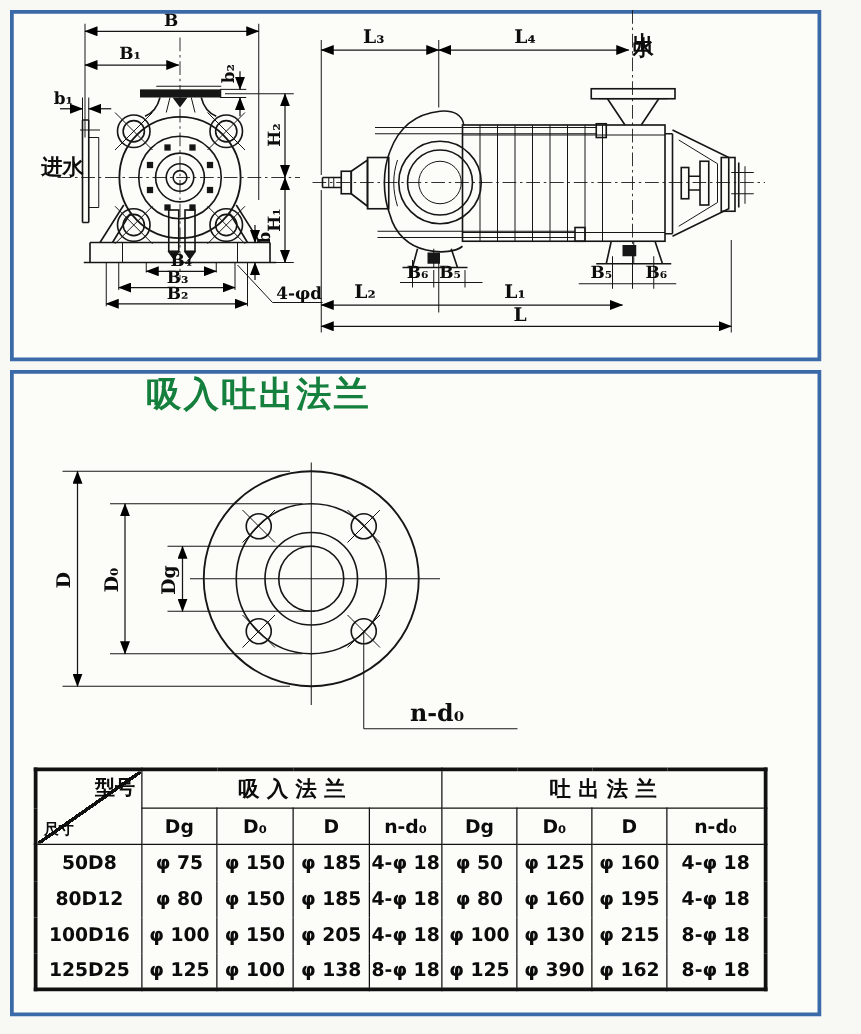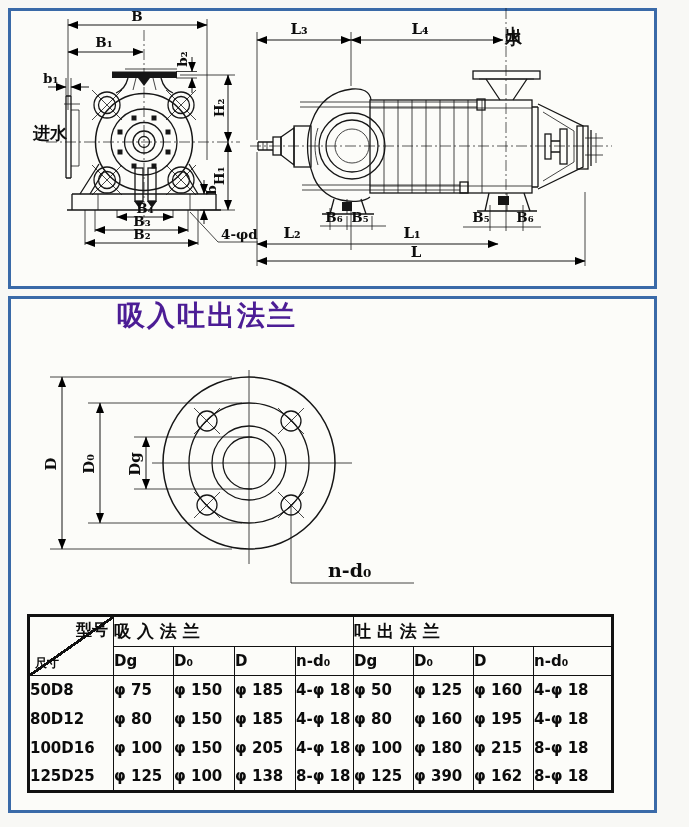--- a/index.html
+++ b/index.html
@@ -3,42 +3,42 @@
 <meta charset="utf-8">
 <style>
   html,body{margin:0;padding:0;}
   body{background:#eef0ee;}
   .page{position:relative;width:689px;height:827px;background:#f8f8f5;overflow:hidden;
         font-family:"DejaVu Sans","Liberation Sans",sans-serif;}
   .panel{position:absolute;box-sizing:border-box;border:3px solid #3a6aa8;background:#fcfcf9;}
   .panel-top{left:8px;top:8px;width:649px;height:281px;}
   .panel-bottom{left:8px;top:296px;width:649px;height:517px;}
   .flange-title{position:absolute;left:117px;top:297px;font-size:28px;font-weight:800;
-        letter-spacing:2px;color:#4c1d95;white-space:nowrap;}
+        letter-spacing:2px;color:#15803d;white-space:nowrap;}
   svg.overlay{position:absolute;left:0;top:0;width:689px;height:827px;pointer-events:none;}
   
   .ln{fill:none;stroke:#161616;stroke-width:1.3;}
   .lt{fill:none;stroke:#161616;stroke-width:0.8;}
   .cl{fill:none;stroke:#161616;stroke-width:0.7;stroke-dasharray:11 3 2 3;}
   .dim{fill:none;stroke:#161616;stroke-width:1;marker-start:url(#ah);marker-end:url(#ah);}
   .dime{fill:none;stroke:#161616;stroke-width:1;marker-end:url(#ah);}
   .fl{fill:#161616;stroke:none;}
   text.dl{font-family:"DejaVu Serif","DejaVu Sans",serif;font-size:13.5px;font-weight:700;
           fill:#0d0d0d;text-anchor:middle;}
   text.big{font-size:15px;}
   text.nd0{font-size:19px;}
   text.as{text-anchor:start;}
   text.cjk{font-family:"DejaVu Sans",sans-serif;font-size:17px;font-weight:700;fill:#0d0d0d;}
   .vtx{writing-mode:vertical-rl;letter-spacing:3px;}
   
   table.spec{position:absolute;left:27px;top:614px;width:584px;border-collapse:collapse;
         border:3px solid #111;table-layout:fixed;background:#fcfcf9;
         font-family:"DejaVu Sans","Liberation Sans",sans-serif;color:#0c0c0c;}
   table.spec td{border-left:1.7px solid #111;border-right:1.7px solid #111;border-top:none;
-        border-bottom:none;text-align:left;vertical-align:middle;font-weight:700;
+        border-bottom:none;text-align:center;vertical-align:middle;font-weight:700;
         font-size:15px;padding:0;overflow:hidden;}
   tr.gh{height:31px;}  tr.gh td{border-bottom:1.7px solid #111;font-size:17px;}
   tr.sh{height:29px;}  tr.sh td{border-bottom:1.7px solid #111;font-size:15px;}
   tr.dr{height:29px;}
   td.corner{position:relative;}
   .corner-diag{position:absolute;inset:0;
         background:linear-gradient(to bottom right,transparent 48.6%,#111 48.6%,#111 51.6%,transparent 51.6%);}
   .corner-top{position:absolute;right:5px;top:3px;font-size:16px;}
   .corner-bottom{position:absolute;left:5px;bottom:3px;font-size:12px;}
 </style>
@@ -318,21 +318,21 @@
       <td>φ 195</td>
       <td>4-φ 18</td>
     </tr>
     <tr class="dr">
       <td>100D16</td>
       <td>φ 100</td>
       <td>φ 150</td>
       <td>φ 205</td>
       <td>4-φ 18</td>
       <td>φ 100</td>
-      <td>φ 180</td>
+      <td>φ 130</td>
       <td>φ 215</td>
       <td>8-φ 18</td>
     </tr>
     <tr class="dr">
       <td>125D25</td>
       <td>φ 125</td>
       <td>φ 100</td>
       <td>φ 138</td>
       <td>8-φ 18</td>
       <td>φ 125</td>

